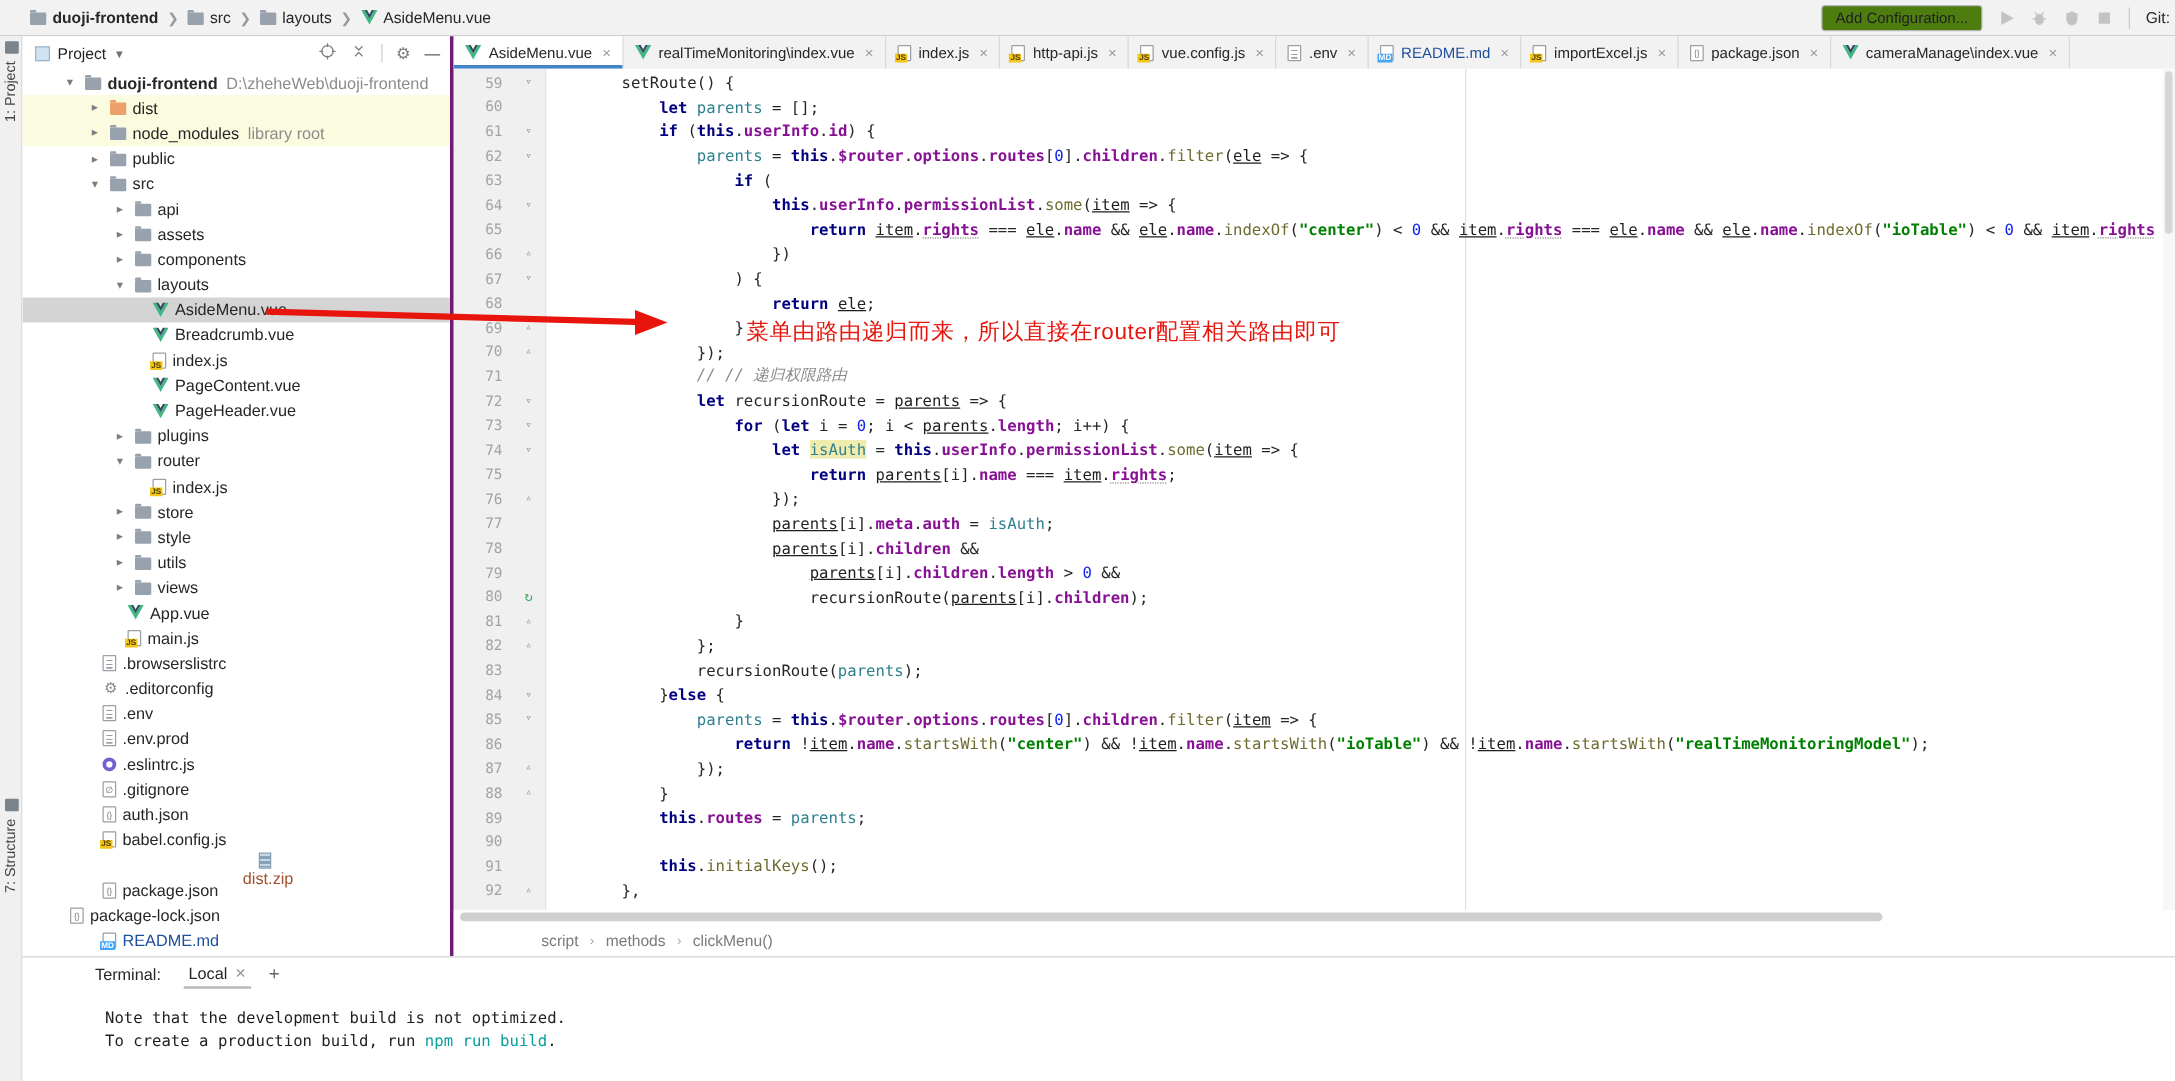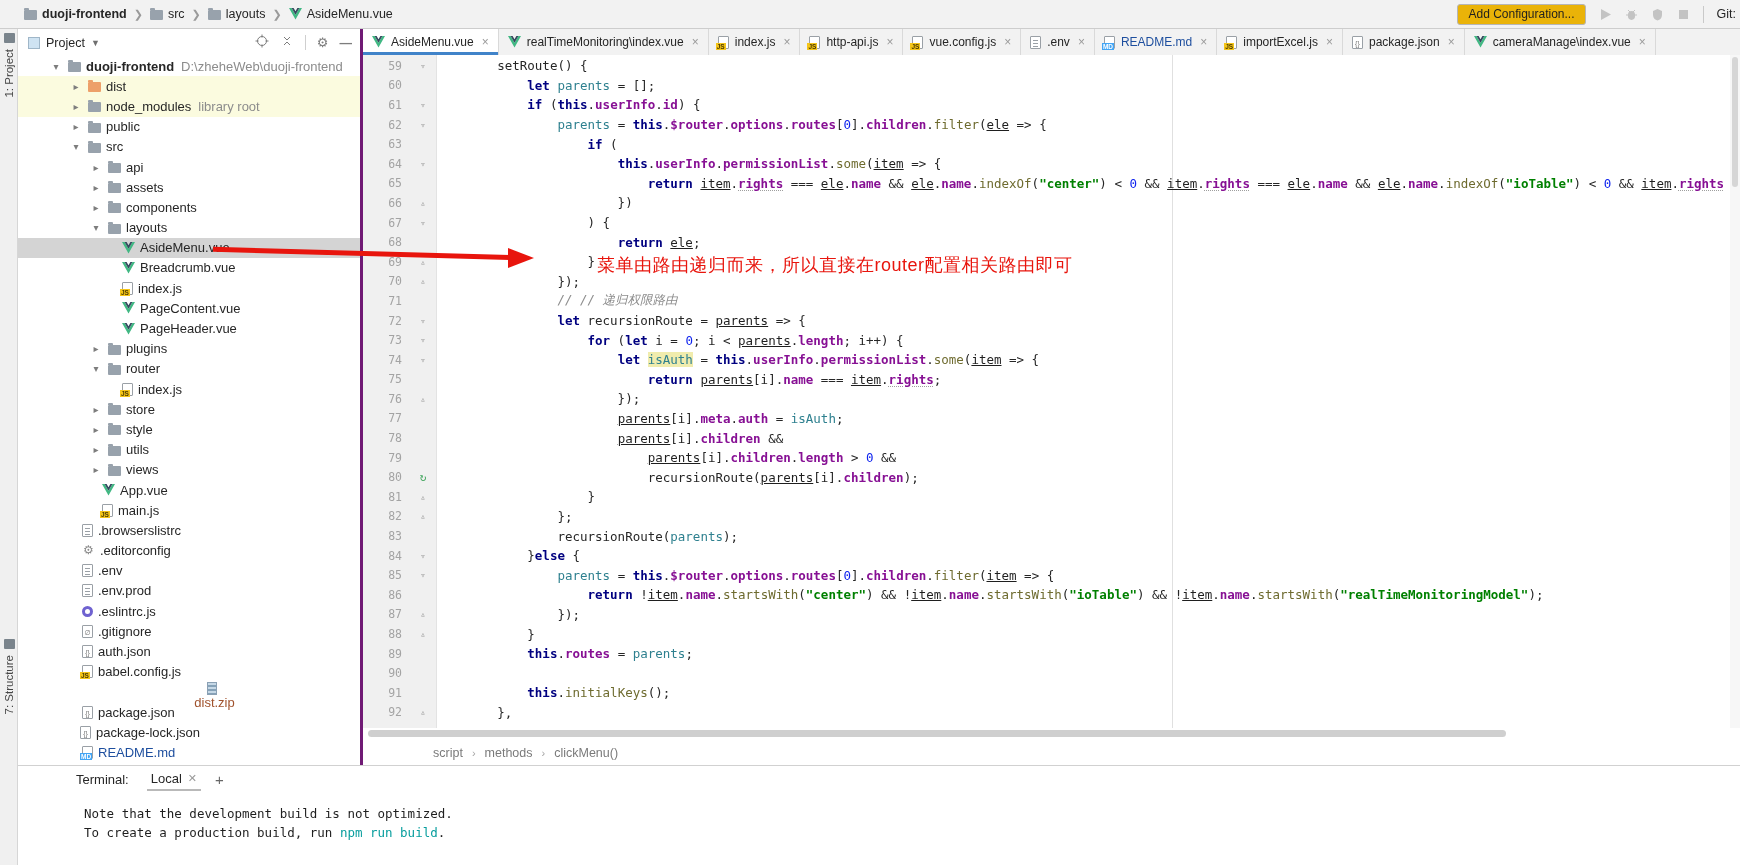--- a/index.html
+++ b/index.html
@@ -7,21 +7,21 @@
     font-family:"Liberation Sans", sans-serif; font-size:12.5px; color:#262626; }
 
   
   #topbar { position:absolute; left:0; top:0; width:1740px; height:29px; background:#f2f2f2;
     border-bottom:1px solid #cdcdcd; display:flex; align-items:center; padding-left:24px; }
   #breadcrumbs { display:flex; align-items:center; gap:7px; }
   .bc-item { display:flex; align-items:center; gap:5px; }
   .bc-sep { color:#9a9a9a; font-size:11px; }
   .bc-bold { font-weight:bold; }
   #topbar-right { margin-left:auto; display:flex; align-items:center; gap:13px; padding-right:4px; }
-  #add-config { border:1px solid #b6b6b6; border-radius:3px; background:#eab308;
+  #add-config { border:1px solid #b6b6b6; border-radius:3px; background:#4d7c0f;
     padding:2px 10px 3px; font-size:12px; color:#1f1f1f; }
   .run-ic { width:13px; height:13px; display:inline-flex; }
   .tb-divider { width:1px; height:17px; background:#c9c9c9; }
   #git-label { font-size:12.5px; white-space:nowrap; }
 
   
   #activitybar { position:absolute; left:0; top:29px; width:18px; height:836px;
     background:#f0f0f0; border-right:1px solid #d6d6d6; }
   .vlabel { writing-mode:vertical-rl; transform:rotate(180deg); font-size:11.5px; color:#454545;
     white-space:nowrap; }
@@ -412,21 +412,21 @@
         <span class="ic ic-zip"></span>
         <span class="t-label" style="color:#a0522d">dist.zip</span>
       </div>
       <div class="tree-row" style="padding-left: 46px;">
         <span class="spacer"></span>
         <span class="ic ic-file">
           <i class="fmark">{}</i>
         </span>
         <span class="t-label">package.json</span>
       </div>
-      <div class="tree-row" style="padding-left: 44px;">
+      <div class="tree-row" style="padding-left: 20px;">
         <span class="spacer"></span>
         <span class="ic ic-file">
           <i class="fmark">{}</i>
         </span>
         <span class="t-label">package-lock.json</span>
       </div>
       <div class="tree-row" style="padding-left: 46px;">
         <span class="spacer"></span>
         <span class="ic ic-file">
           <i class="fbadge md-b">MD</i>

